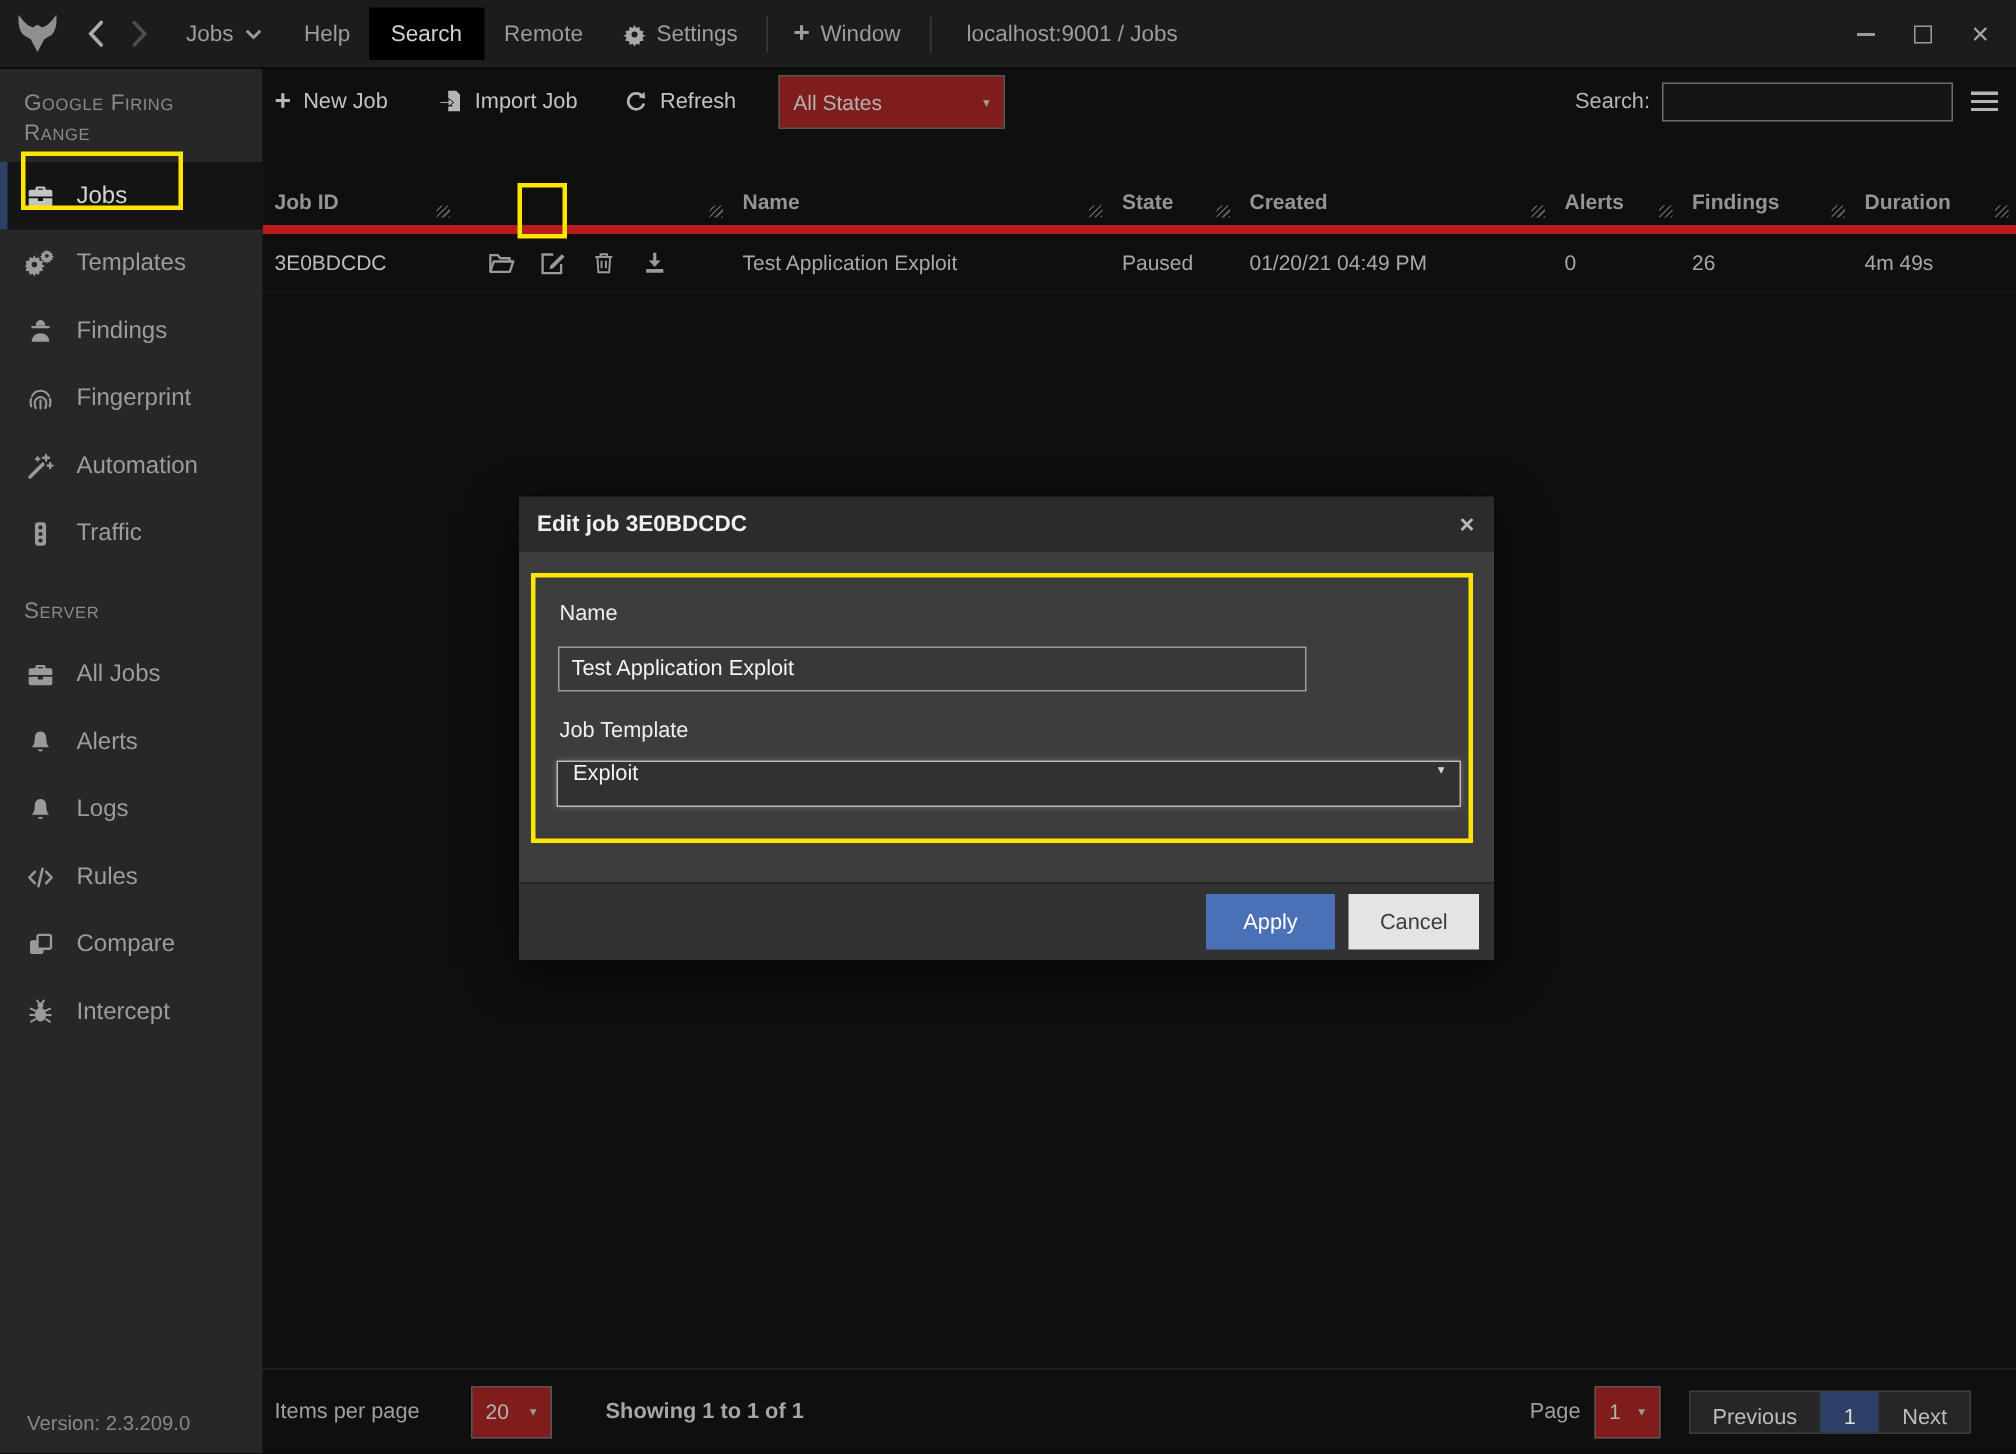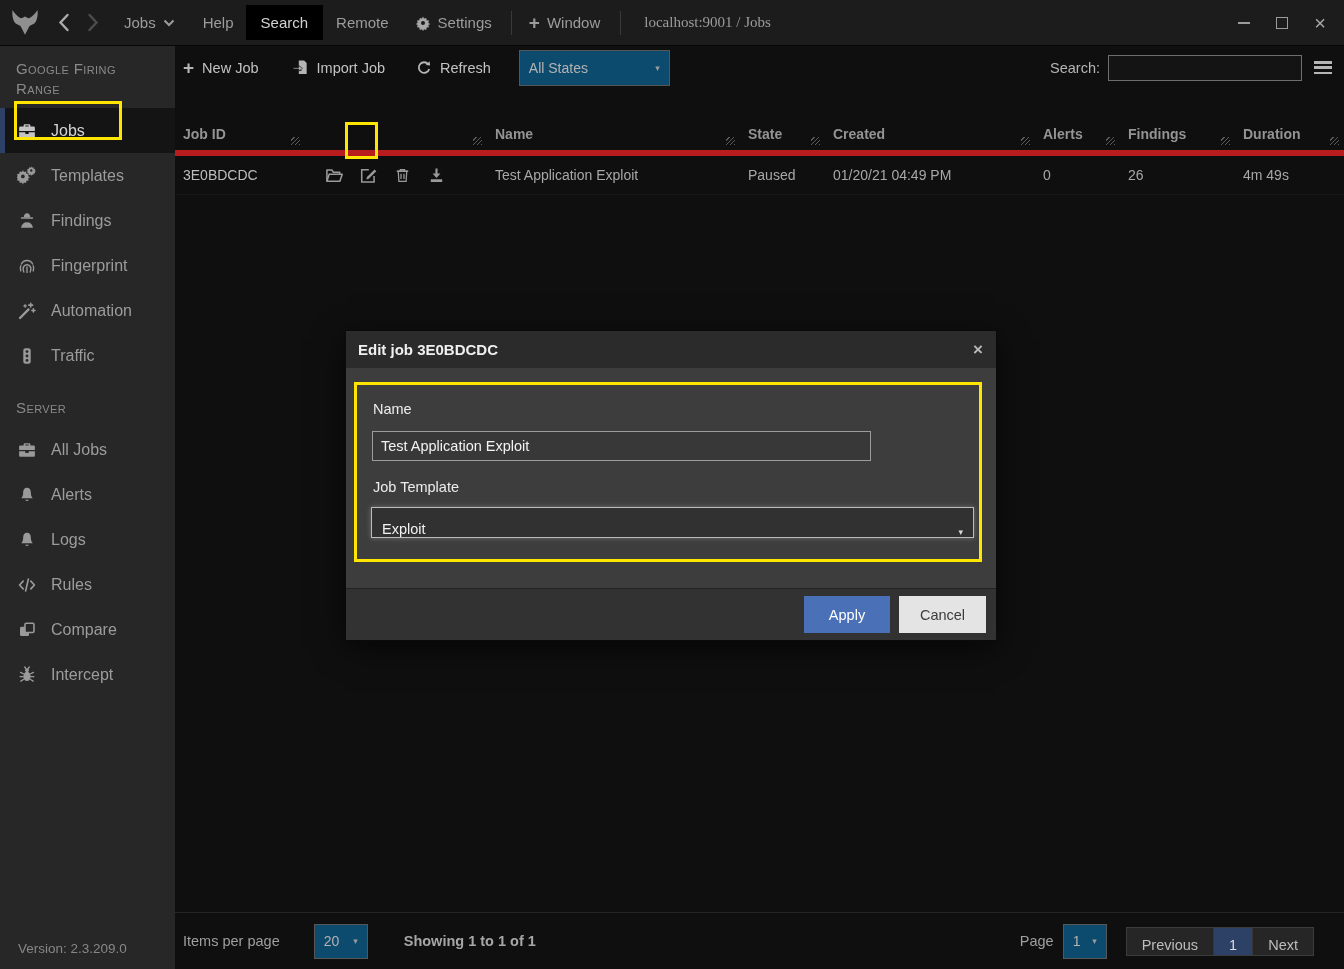--- a/index.html
+++ b/index.html
@@ -32,21 +32,21 @@
   .side-item.active .ic{color:#c4c4c4;}
   .side-item.active::before{content:"";position:absolute;left:0;top:0;bottom:0;width:5px;background:var(--navy,#2d4166);}
   .side-heading.server{margin-top:20px;}
   .version{position:absolute;left:18px;bottom:13px;color:#878787;font-size:13.5px;}
 
   
   .main{position:absolute;top:45px;left:175px;width:1169px;height:924px;}
   .toolbar{height:45px;display:flex;align-items:center;color:#c3c3c3;font-size:14.5px;}
   .tool-btn{display:flex;align-items:center;gap:8px;cursor:pointer;}
   .tool-btn .ic{color:#b5b5b5;display:flex;}
-  .sel{display:flex;align-items:center;justify-content:space-between;background:#0c4a6e;
+  .sel{display:flex;align-items:center;justify-content:space-between;background:#7f1d1d;
        border:1px solid #565656;color:#b3b3b3;padding:4px 9px;cursor:pointer;}
   .state-sel{width:131px;height:26px;margin-left:28px;font-size:14px;}
   .caret{font-size:9px;color:#9a9a9a;}
   .search-group{margin-left:auto;display:flex;align-items:center;gap:8px;}
   .search-input{width:180px;height:24px;background:#141414;border:1px solid #6e6e6e;color:#cfcfcf;
                 font-size:14px;padding:0 6px;outline:none;font-family:"Liberation Sans",sans-serif;}
   .hamburger{width:18px;height:13px;margin:0 12px 0 4px;cursor:pointer;
              background:repeating-linear-gradient(#b5b5b5 0 2.6px,transparent 2.6px 5.4px);}
 
   
@@ -83,21 +83,21 @@
                line-height:1;cursor:pointer;}
   .modal-body{position:relative;background:#3d3d3d;height:220px;}
   .field-label{position:absolute;left:27px;color:#ededed;font-size:14.5px;}
   .lbl-name{top:33px;}
   .lbl-template{top:111px;}
   .name-input{position:absolute;left:26px;top:63px;width:481px;height:28px;background:#383838;
               border:1px solid #9c9c9c;color:#f2f2f2;font-size:14.5px;padding:0 8px;outline:none;
               font-family:"Liberation Sans",sans-serif;}
   .template-sel{position:absolute;left:25px;top:139px;width:581px;height:29px;background:#313131;
                 border:1px solid #bcbcbc;box-shadow:0 0 5px rgba(255,255,255,.28);color:#f2f2f2;
-                font-size:14.5px;display:flex;align-items:flex-end;justify-content:space-between;
+                font-size:14.5px;display:flex;align-items:flex-start;justify-content:space-between;
                 padding:0 10px;cursor:pointer;}
   .template-sel .caret{color:#d8d8d8;}
   .modal-footer{height:51px;background:#323232;border-top:1px solid #232323;
                 display:flex;align-items:center;justify-content:flex-end;gap:9px;padding-right:10px;}
   .btn{height:35px;border:none;font-size:14.5px;cursor:pointer;font-family:"Liberation Sans",sans-serif;}
   .btn-apply{width:74px;background:var(--blue,#4a70b8);color:#fff;}
   .btn-cancel{width:75px;background:#e4e4e4;color:#3c3c3c;}
 
   
   .hl{position:absolute;border:3px solid var(--yellow,#ffe600);pointer-events:none;z-index:20;}
@@ -148,21 +148,21 @@
           </svg>
       </span>
       <span>Settings</span>
     </span>
     <span class="tb-div" style="margin-left:19px;"></span>
     <span class="tb-item" style="margin-left:17px;">
       <span class="plus-glyph">+</span>
       <span>Window</span>
     </span>
     <span class="tb-div" style="margin-left:20px;"></span>
-    <span class="tb-item" style="margin-left:23px;font-family:Liberation Serif, serif;">localhost:9001 / Jobs</span>
+    <span class="tb-item" style="margin-left:23px;">localhost:9001 / Jobs</span>
     <span class="win-controls">
       <span class="win-min"></span>
       <span class="win-max"></span>
       <span class="win-close">×</span>
     </span>
   </header>
 
   <aside class="sidebar">
     <div class="side-heading">Google Firing Range</div>
 

